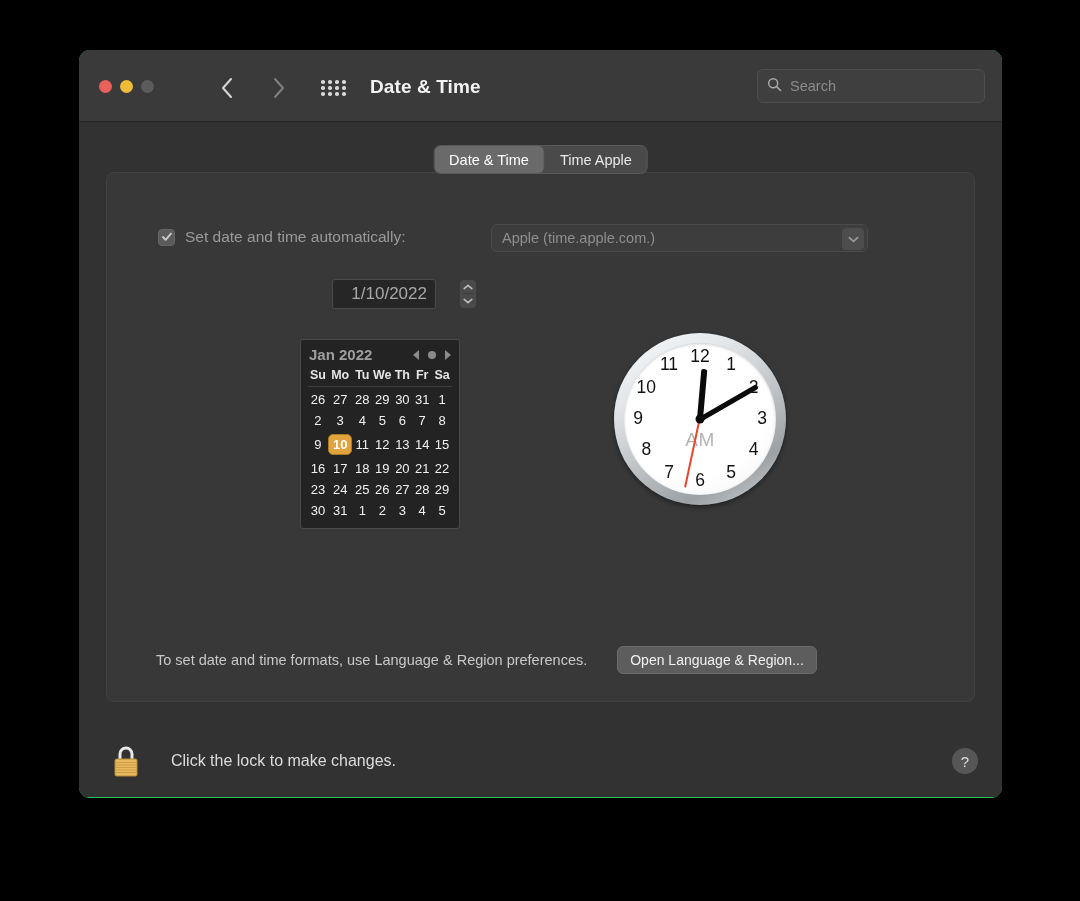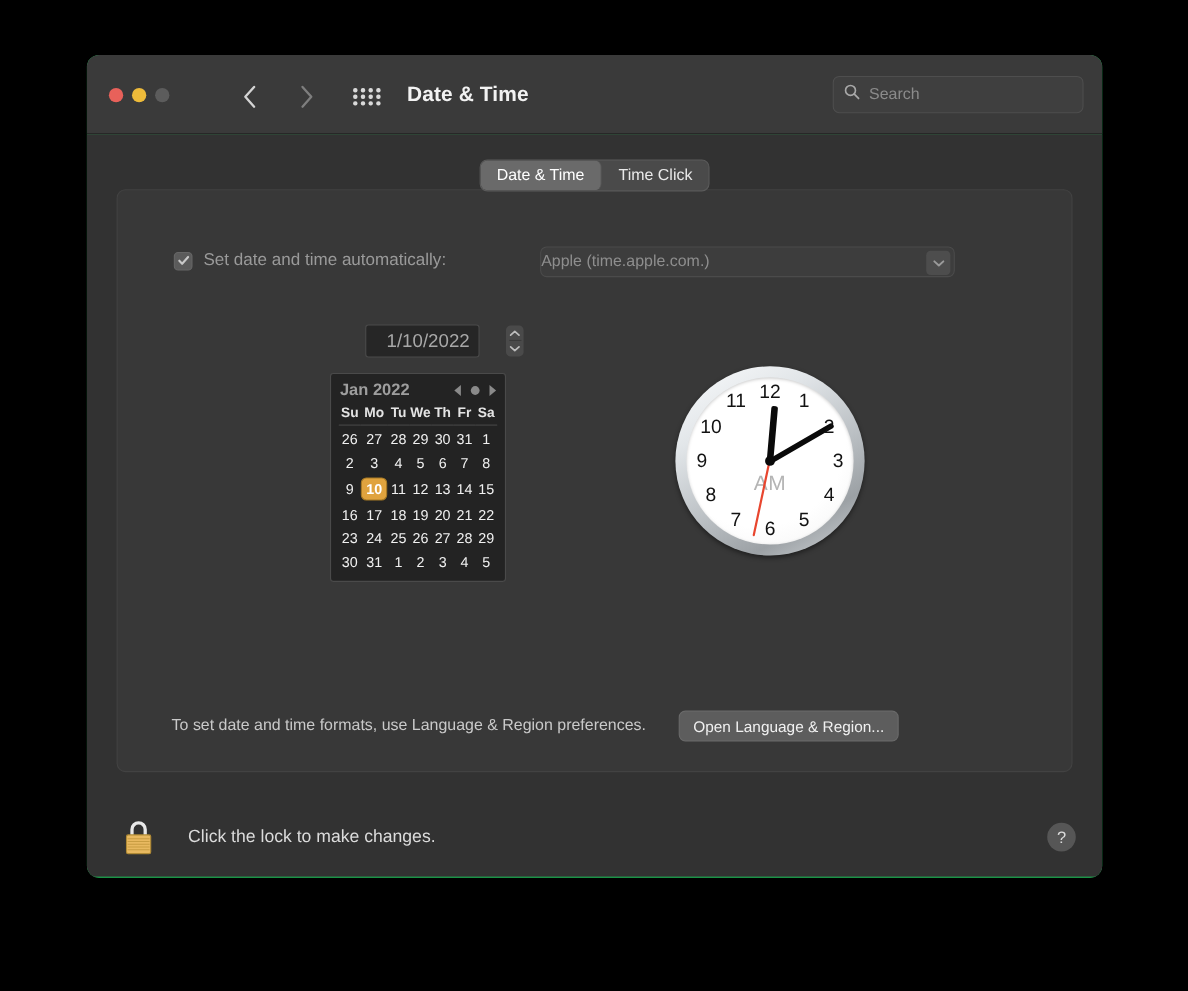--- a/index.html
+++ b/index.html
@@ -181,34 +181,35 @@
     position: absolute;
     left: 384px;
     top: 51px;
     width: 377px;
     height: 28px;
     background: #3d3d3d;
     border: 1px solid #4b4b4b;
     border-radius: 6px;
     display: flex;
     align-items: center;
+    padding-left: 10px;
   }
   #ntp-value { font-size: 14.5px; color: #8e8e8e; }
   #ntp-chevron {
     position: absolute;
     right: 3px; top: 3px;
     width: 22px; height: 22px;
     background: #4d4d4d;
     border-radius: 4px;
     display: flex; align-items: center; justify-content: center;
   }
 
   
   .field-group { position: absolute; display: flex; align-items: center; gap: 4px; }
-  #date-group { left: 225px; top: 122px; gap: 24px; }
+  #date-group { left: 225px; top: 106px; gap: 24px; }
   #time-group { left: 526px; top: 120px; }
 
   .nstext {
     background: #262626;
     border: 1px solid #4a4a4a;
     border-radius: 3px;
     padding: 4px 8px;
     font-size: 17px;
     color: #a8a8a8;
     text-align: right;
@@ -460,21 +461,21 @@
       <input id="search-input" type="text" placeholder="Search" style="">
     </div>
   </div>
 
   <div id="win-body">
 
     <div id="content-box">
 
       <div id="tabs">
         <div class="tab active">Date &amp; Time</div>
-        <div class="tab">Time Click</div>
+        <div class="tab">Time Apple</div>
       </div>
 
       <div id="auto-row">
         <div id="auto-check">
           <svg width="12" height="12" viewBox="0 0 12 12">
             <path d="M2 6 L4.6 8.8 L10 2.6" stroke="#c9c9c9" stroke-width="1.9" fill="none" stroke-linecap="round" stroke-linejoin="round"></path>
           </svg>
         </div>
         <div id="auto-label">Set date and time automatically:</div>
       </div>

